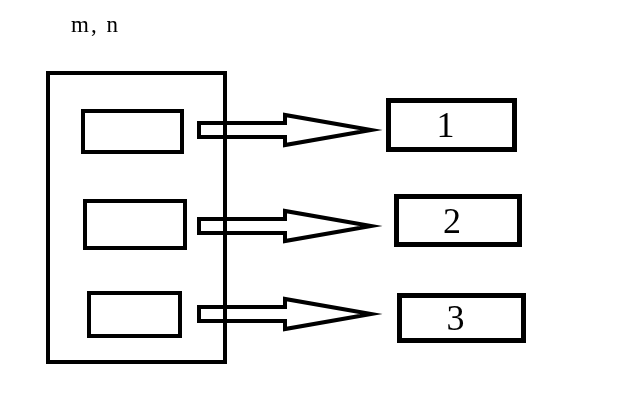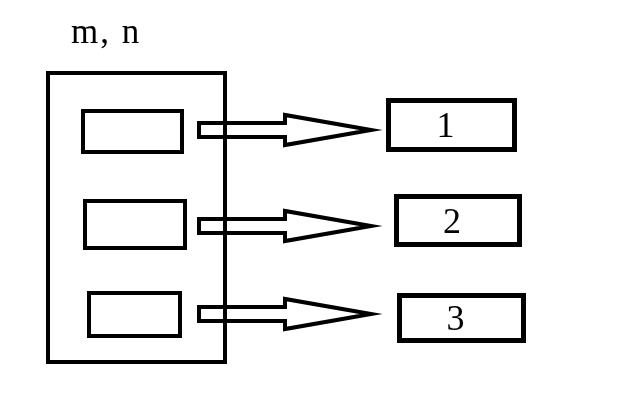--- a/index.html
+++ b/index.html
@@ -13,21 +13,21 @@
     height: 406px;
     background: #ffffff;
     overflow: hidden;
     font-family: "Liberation Serif", "DejaVu Serif", serif;
     color: #000000;
   }
   .source-label {
     position: absolute;
     left: 71px;
     top: 12px;
-    font-size: 35px;
+    font-size: 23px;
     letter-spacing: 2px;
     color: #000000;
     white-space: pre;
   }
   .outer-rect {
     position: absolute;
     left: 46px;
     top: 71px;
     width: 181px;
     height: 293px;

